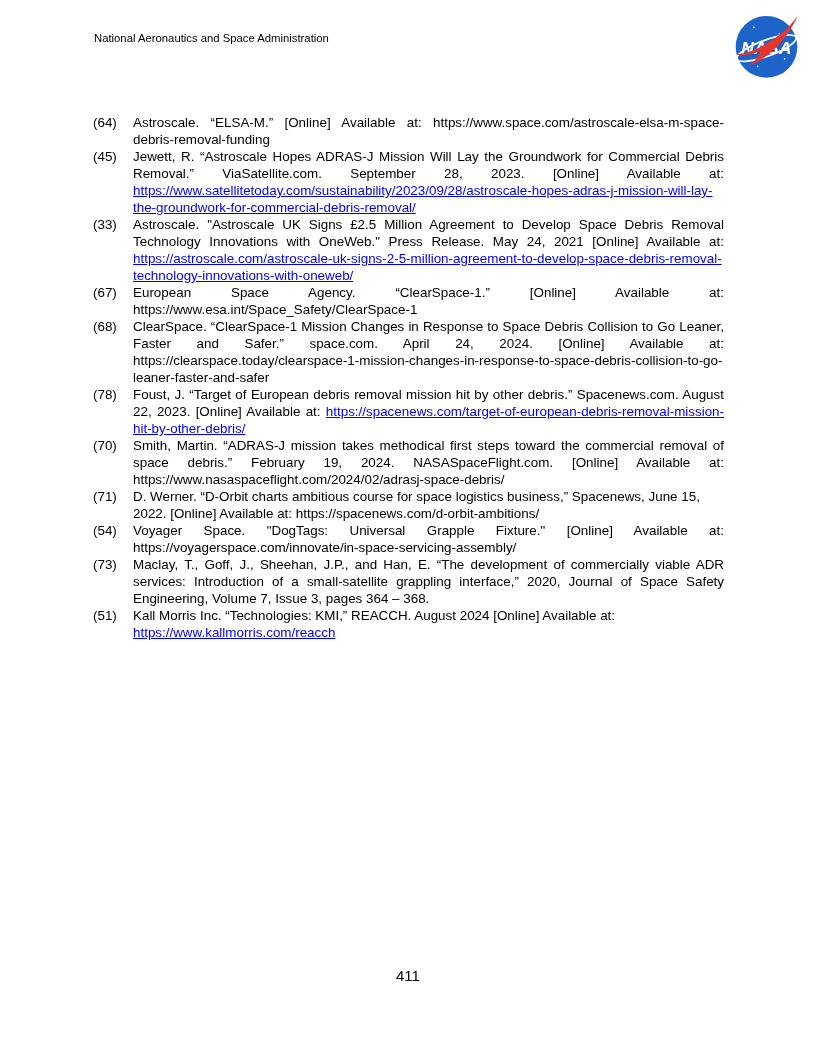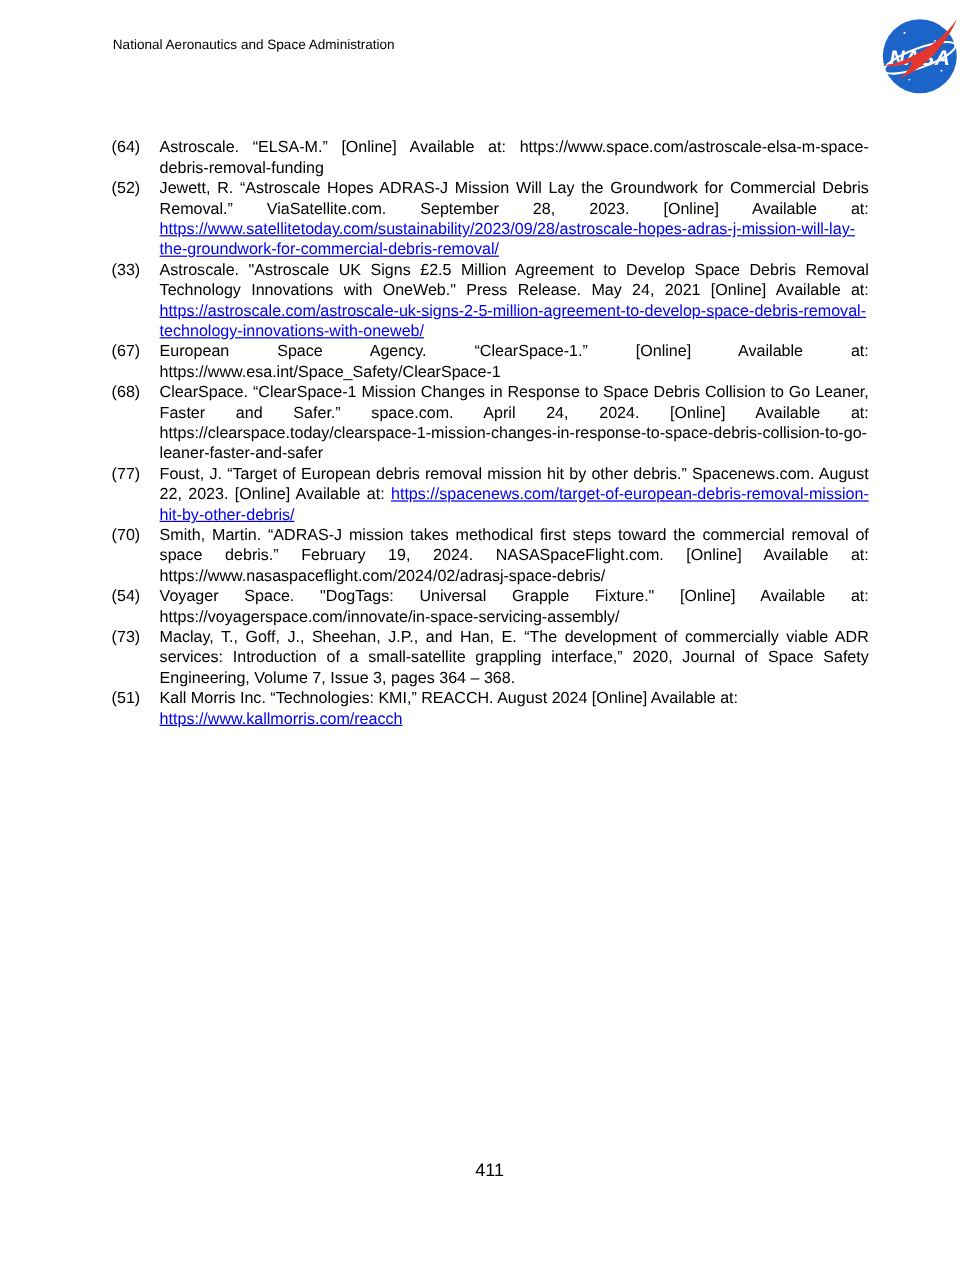--- a/index.html
+++ b/index.html
@@ -75,42 +75,46 @@
       <path d="M96 6 C82 27 60 44 30 57 C20 61 11 63 4 63 C15 66 29 64 41 58 C39 66 32 74 24 80 C45 73 71 51 85 27 C90 19 94 12 96 6 Z" fill="#e4372e"></path>
     </svg>
   </div>
 
   <div class="refs" id="refs">
       <div class="ref">
         <div class="ref-num">(64)</div>
         <div class="ref-body just"><span>Astroscale. “ELSA-M.” [Online] Available at: https://www.space.com/astroscale-elsa-m-space-debris-removal-funding</span></div>
       </div>
       <div class="ref">
-        <div class="ref-num">(52)</div>
+        <div class="ref-num">(45)</div>
         <div class="ref-body just"><span>Jewett, R. “Astroscale Hopes ADRAS-J Mission Will Lay the Groundwork for Commercial Debris Removal.” ViaSatellite.com. September 28, 2023. [Online] Available at: </span><a class="ref-link" href="#">https://www.satellitetoday.com/sustainability/2023/09/28/astroscale-hopes-adras-j-mission-will-lay-the-groundwork-for-commercial-debris-removal/</a></div>
       </div>
       <div class="ref">
         <div class="ref-num">(33)</div>
         <div class="ref-body just"><span>Astroscale. "Astroscale UK Signs £2.5 Million Agreement to Develop Space Debris Removal Technology Innovations with OneWeb." Press Release. May 24, 2021 [Online] Available at: </span><a class="ref-link" href="#">https://astroscale.com/astroscale-uk-signs-2-5-million-agreement-to-develop-space-debris-removal-technology-innovations-with-oneweb/</a></div>
       </div>
       <div class="ref">
         <div class="ref-num">(67)</div>
         <div class="ref-body just"><span>European Space Agency. “ClearSpace-1.” [Online] Available at: https://www.esa.int/Space_Safety/ClearSpace-1</span></div>
       </div>
       <div class="ref">
         <div class="ref-num">(68)</div>
         <div class="ref-body just"><span>ClearSpace. “ClearSpace-1 Mission Changes in Response to Space Debris Collision to Go Leaner, Faster and Safer.” space.com. April 24, 2024. [Online] Available at: https://clearspace.today/clearspace-1-mission-changes-in-response-to-space-debris-collision-to-go-leaner-faster-and-safer</span></div>
       </div>
       <div class="ref">
-        <div class="ref-num">(77)</div>
+        <div class="ref-num">(78)</div>
         <div class="ref-body just"><span>Foust, J. “Target of European debris removal mission hit by other debris.” Spacenews.com. August 22, 2023. [Online] Available at: </span><a class="ref-link" href="#">https://spacenews.com/target-of-european-debris-removal-mission-hit-by-other-debris/</a></div>
       </div>
       <div class="ref">
         <div class="ref-num">(70)</div>
         <div class="ref-body just"><span>Smith, Martin. “ADRAS-J mission takes methodical first steps toward the commercial removal of space debris.” February 19, 2024. NASASpaceFlight.com. [Online] Available at: https://www.nasaspaceflight.com/2024/02/adrasj-space-debris/</span></div>
+      </div>
+      <div class="ref">
+        <div class="ref-num">(71)</div>
+        <div class="ref-body"><span> D. Werner. “D-Orbit charts ambitious course for space logistics business,” Spacenews, June 15, 2022. [Online] Available at: https://spacenews.com/d-orbit-ambitions/</span></div>
       </div>
       <div class="ref">
         <div class="ref-num">(54)</div>
         <div class="ref-body just"><span>Voyager Space. "DogTags: Universal Grapple Fixture." [Online] Available at: https://voyagerspace.com/innovate/in-space-servicing-assembly/</span></div>
       </div>
       <div class="ref">
         <div class="ref-num">(73)</div>
         <div class="ref-body just"><span>Maclay, T., Goff, J., Sheehan, J.P., and Han, E. “The development of commercially viable ADR services: Introduction of a small-satellite grappling interface,” 2020, Journal of Space Safety Engineering, Volume 7, Issue 3, pages 364 – 368.</span></div>
       </div>
       <div class="ref">

